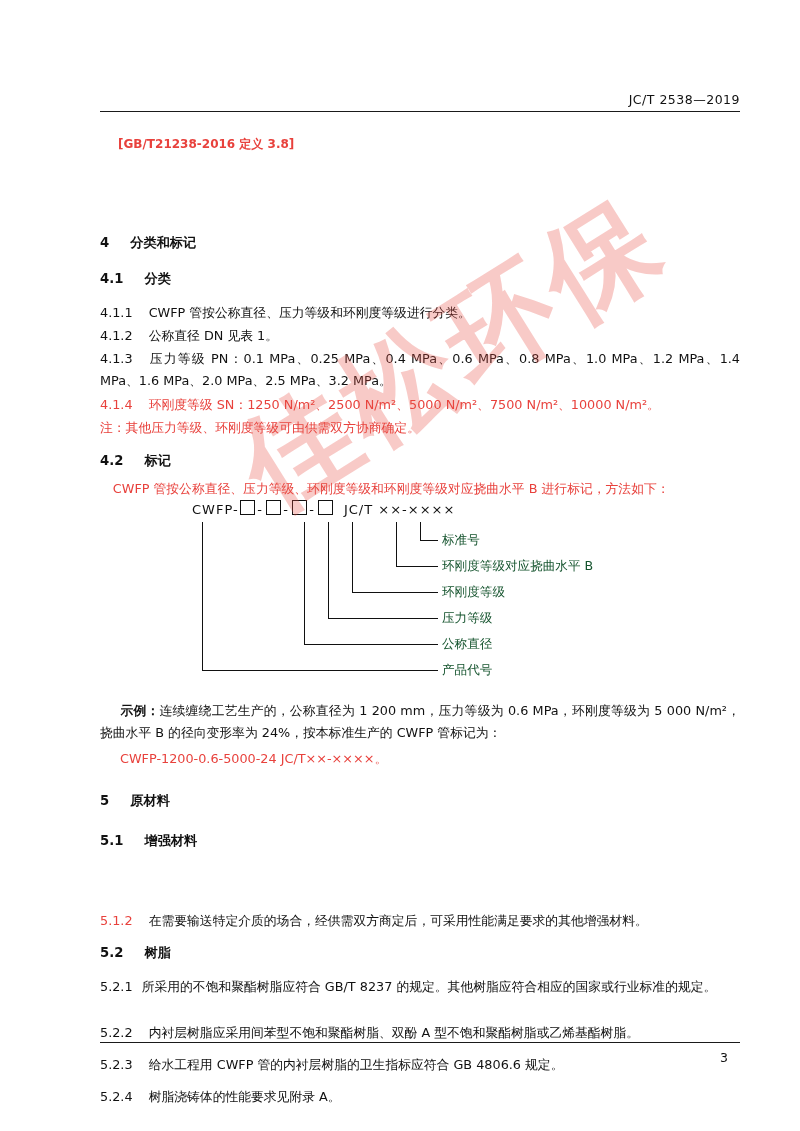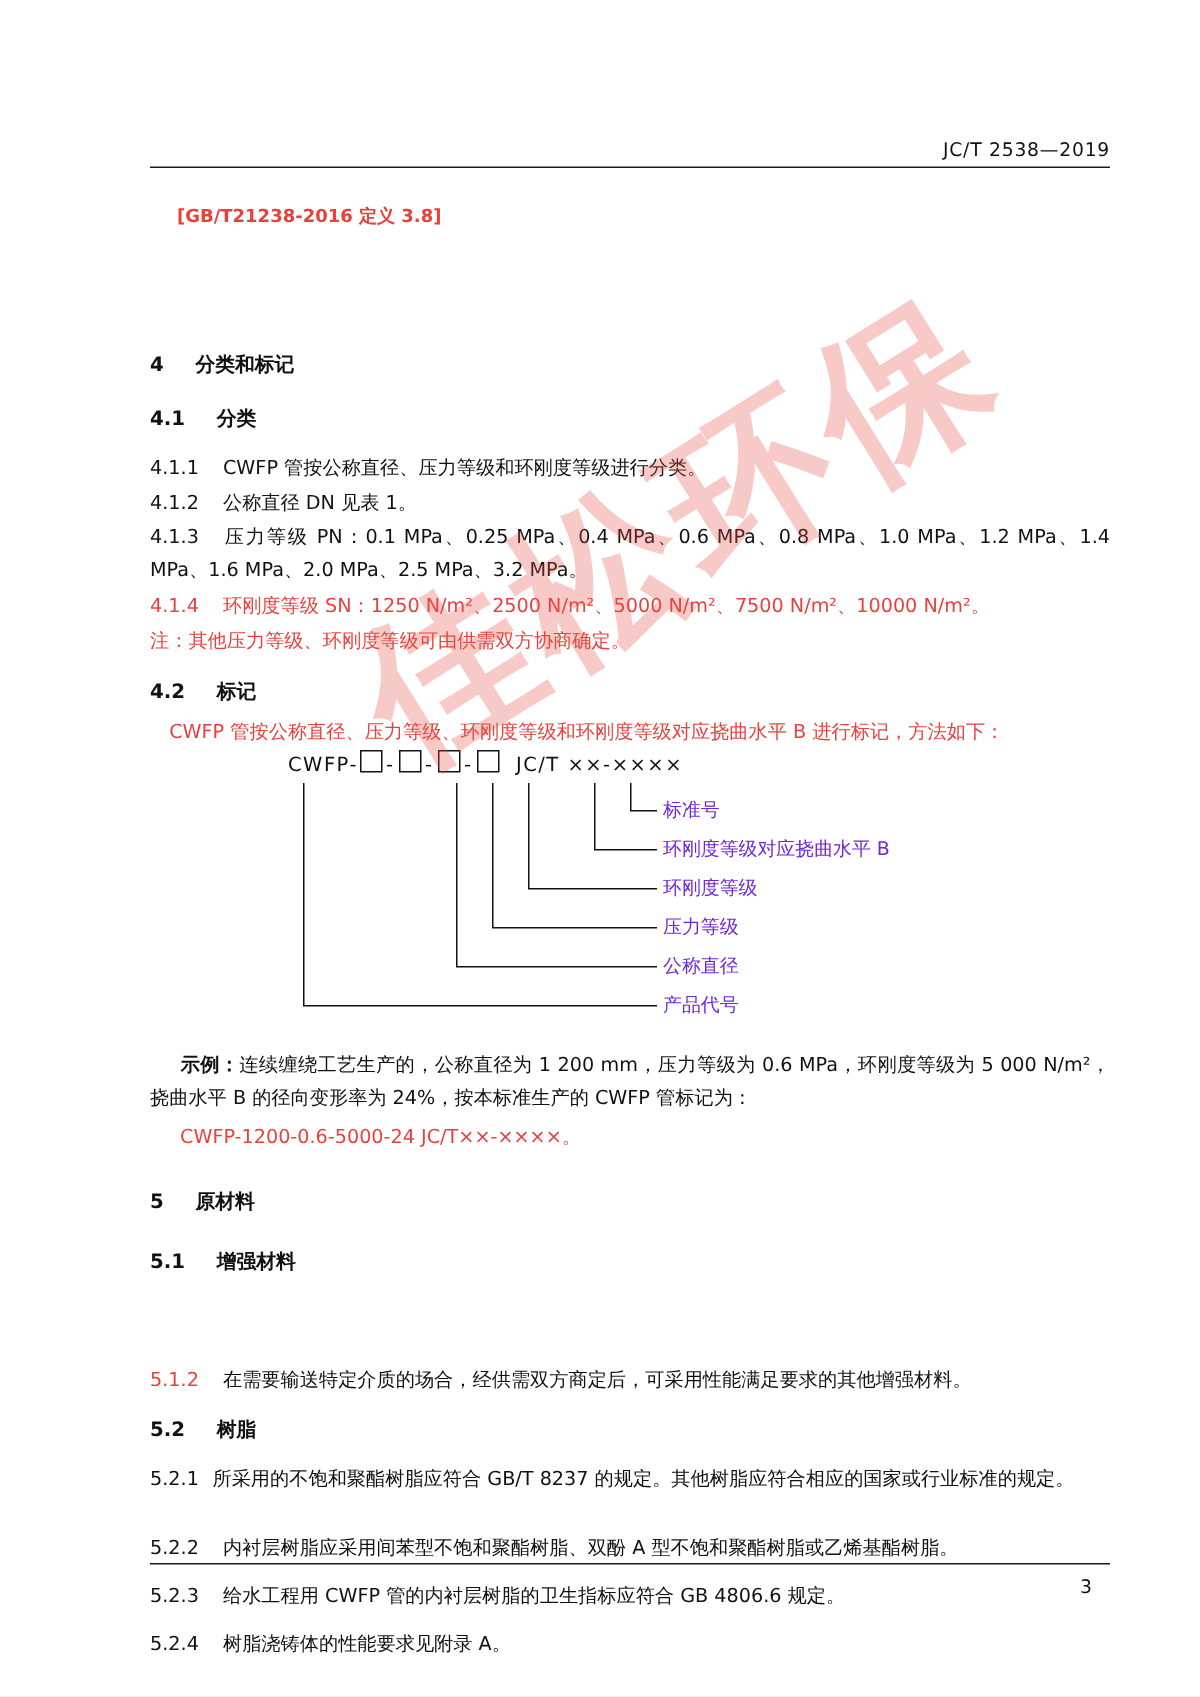--- a/index.html
+++ b/index.html
@@ -79,21 +79,21 @@
     width: 13px;
     height: 13px;
     border: 1px solid #111;
     vertical-align: -1px;
     margin: 0 1px;
   }
   .dash { display: inline-block; width: 9px; text-align: center; }
   .legend {
     position: absolute;
     font-size: 12.6px;
-    color: #6d28d9;
+    color: #14532d;
     white-space: nowrap;
   }
   .vline { position: absolute; width: 1px; background: #111; }
   .hline { position: absolute; height: 1px; background: #111; }
 
   .watermark {
     position: absolute;
     left: 0; top: 0;
     width: 800px; height: 1131px;
     pointer-events: none;

